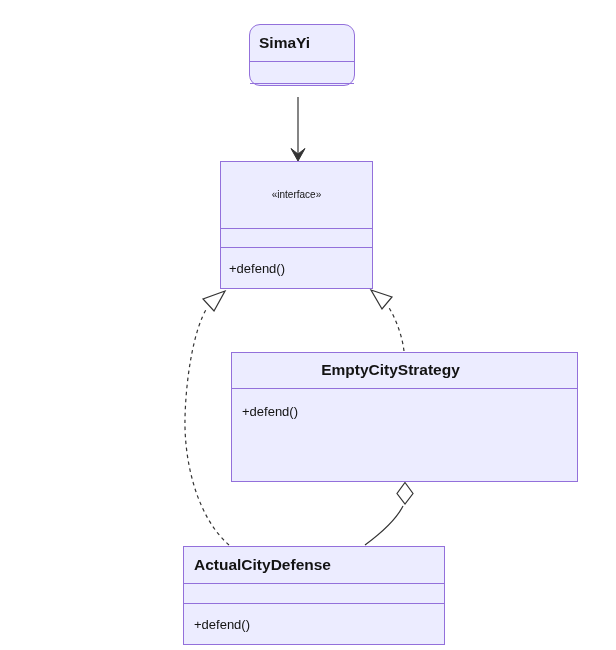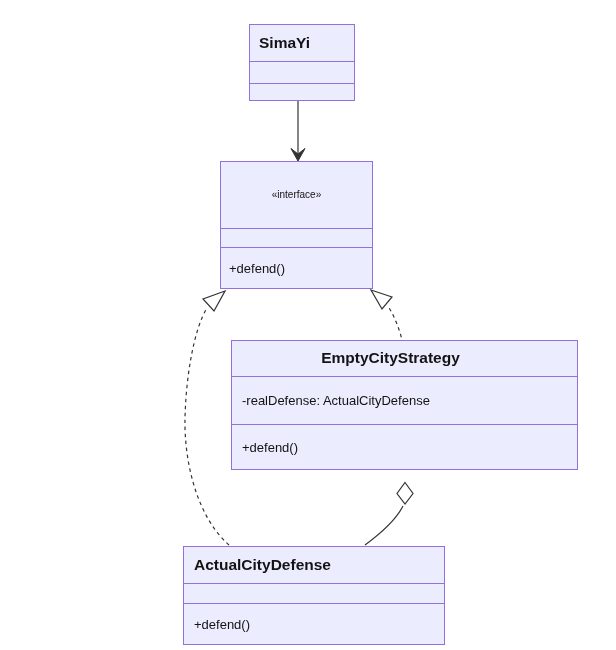--- a/index.html
+++ b/index.html
@@ -60,44 +60,41 @@
     <path class="edge dashed" d="M229,545 C197,517 184,462 185,418 C186,376 194,329 207,308"></path>
     <polygon class="marker-hollow" points="225,291 203,299 214,311"></polygon>
 
     <path class="edge dashed" d="M404,351 C402,335 396,319 388,306"></path>
     <polygon class="marker-hollow" points="371,290 392,297 382,309"></polygon>
 
     <path class="edge" d="M365,545 C384,531 397,518 403,506"></path>
     <polygon class="marker-hollow" points="405,482.5 413,493.5 405,504 397,493.5"></polygon>
   </svg>
 
-  <div class="class-node" style="left:249px; top:24px; width:106px; height:77px;">
+  <div class="class-node" style="left:249px; top:24px; width:106px; height:62px;border-radius:11px;">
     <div class="compartment title align-left" style="height:36px; padding-left:9px;">
       <span>SimaYi</span>
     </div>
     <div class="compartment divided" style="height:22px;"></div>
     <div class="compartment divided" style="height:13px;"></div>
   </div>
 
   <div class="class-node" style="left:220px; top:161px; width:153px; height:128px;">
     <div class="compartment title align-center" style="height:66px;">
       <span class="annotation">«interface»</span>
     </div>
     <div class="compartment divided" style="height:19px;"></div>
     <div class="compartment divided" style="height:41px; padding-left:8px;">
       <span class="member">+defend()</span>
     </div>
   </div>
 
-  <div class="class-node" style="left:231px; top:340px; width:347px; height:130px;">
+  <div class="class-node" style="left:231px; top:352px; width:347px; height:130px;">
     <div class="compartment title align-center" style="height:35px; padding-right:28px;">
       <span>EmptyCityStrategy</span>
-    </div>
-    <div class="compartment divided" style="height:48px; padding-left:10px;">
-      <span class="member">-realDefense: ActualCityDefense</span>
     </div>
     <div class="compartment divided" style="height:45px; padding-left:10px;">
       <span class="member">+defend()</span>
     </div>
   </div>
 
   <div class="class-node" style="left:183px; top:546px; width:262px; height:99px;">
     <div class="compartment title align-left" style="height:36px; padding-left:10px;">
       <span>ActualCityDefense</span>
     </div>

